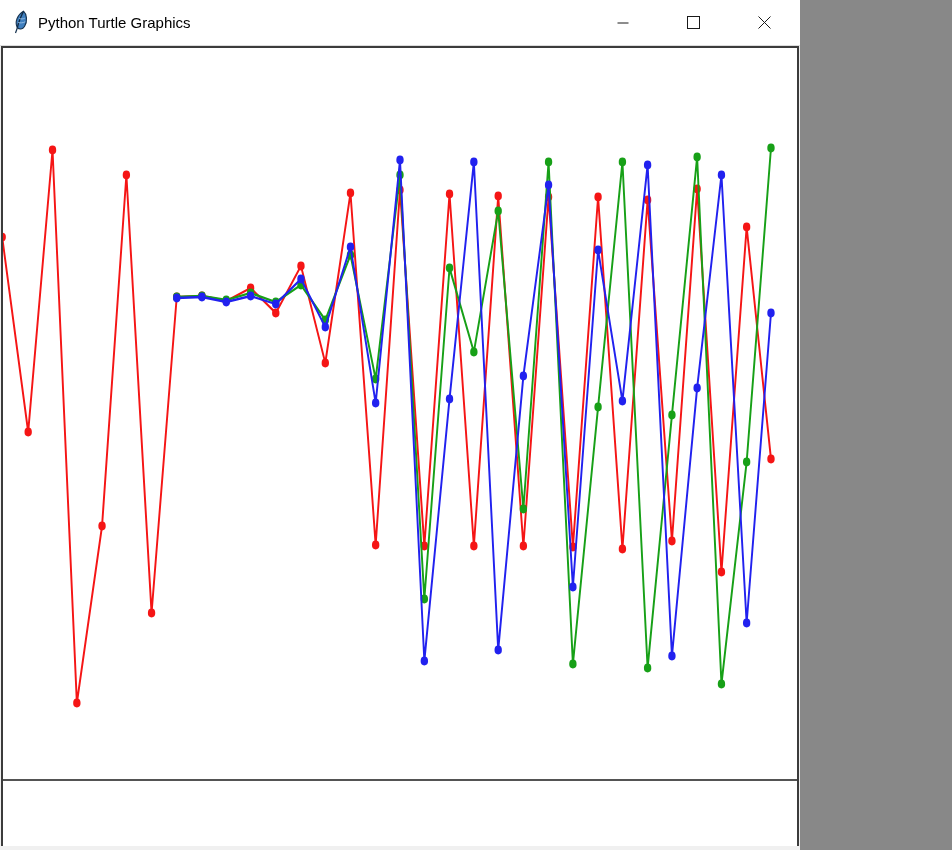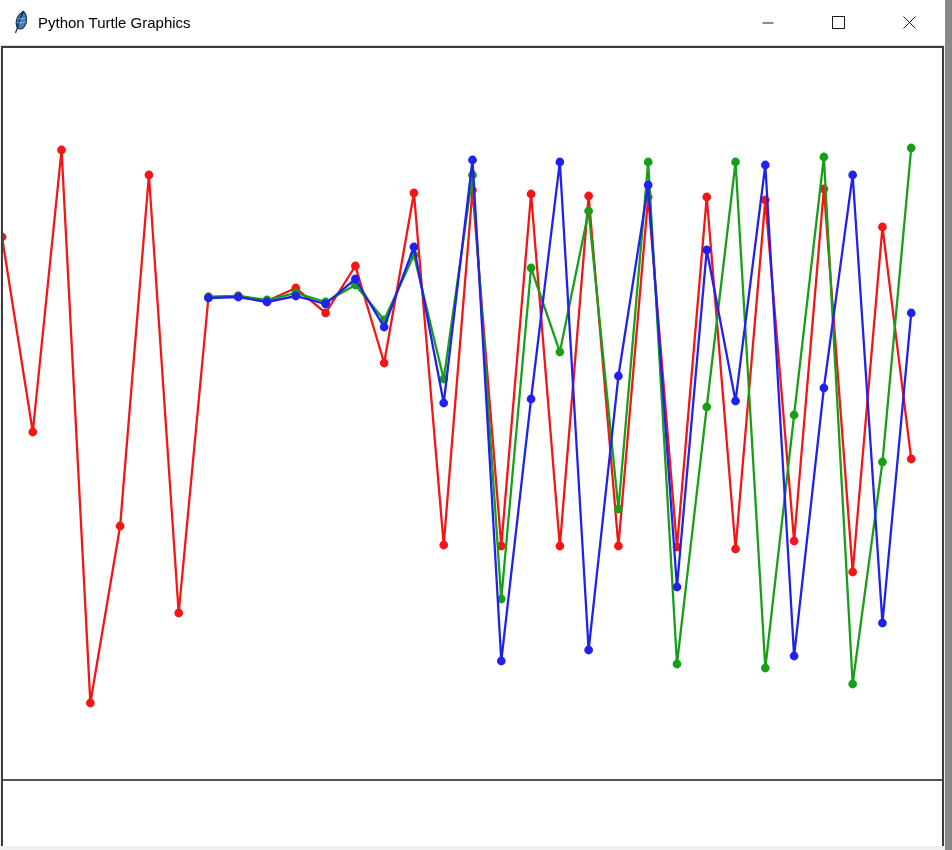--- a/index.html
+++ b/index.html
@@ -1,18 +1,18 @@
 <!DOCTYPE html>
 <html><head>
 <meta charset="utf-8">
 <style>
   html,body { margin:0; padding:0; background:#888; }
   .window {
     position:relative;
-    width:945px; height:850px;
+    width:800px; height:850px;
     background:#f0f0f0;
     font-family:"Liberation Sans", sans-serif;
     overflow:hidden;
     box-sizing:border-box;
   }
   
   .titlebar {
     position:absolute; top:0; left:0; right:0; height:45px;
     background:#ffffff;
     border-bottom:1px solid #dcdcdc;

